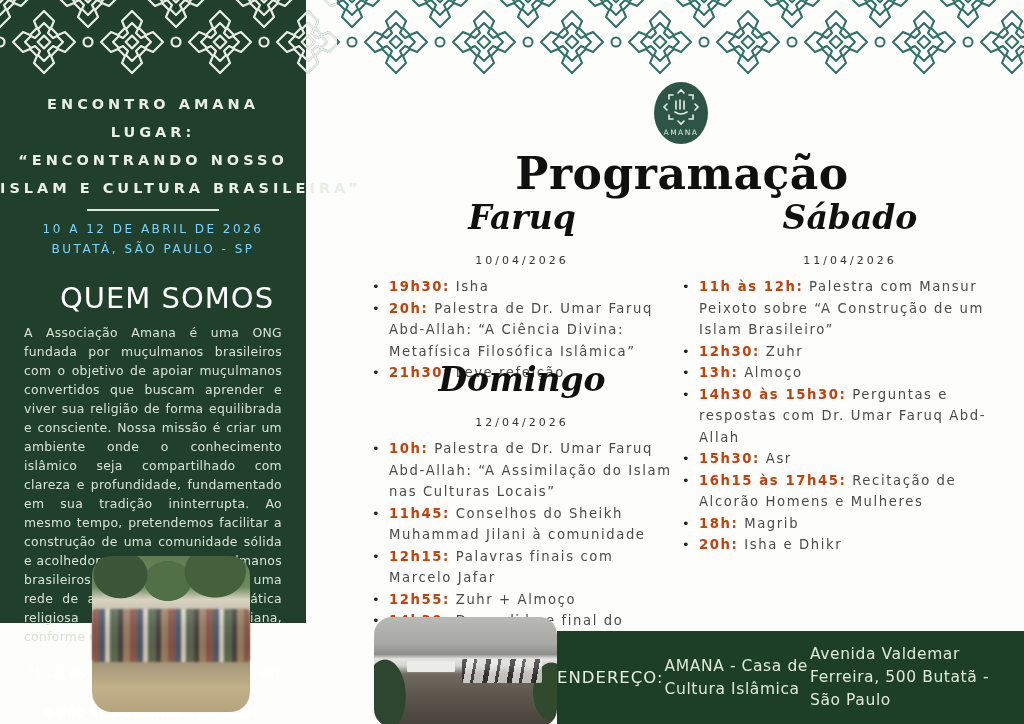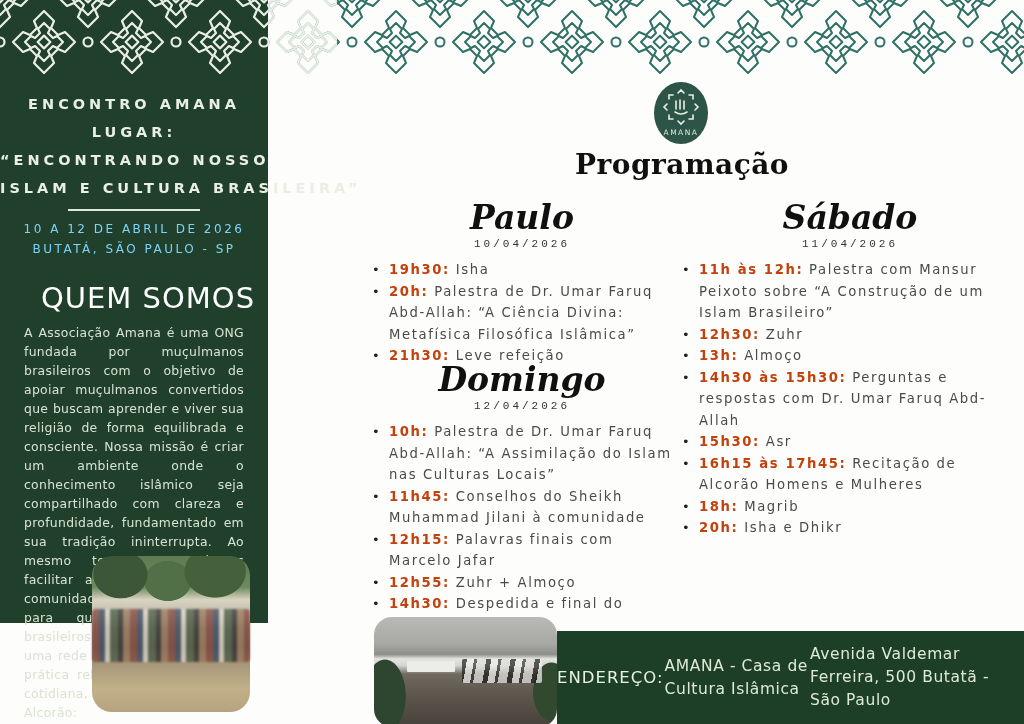--- a/index.html
+++ b/index.html
@@ -4,21 +4,21 @@
 <style>
   html,body{margin:0;padding:0;}
   body{font-family:"DejaVu Sans","Liberation Sans",sans-serif;background:#777;}
   .page{position:relative;width:1024px;height:724px;background:#fdfdfb;overflow:hidden;margin:0 auto;}
 
   
   .pattern-band{position:absolute;top:0;left:0;width:1024px;height:78px;background:#fdfdfb;}
   .pattern-band svg{display:block;}
 
   
-  .sidebar{position:absolute;top:0;left:0;width:268px;height:623px;background:#21402b;color:#e6ede2;}
+  .sidebar{position:absolute;top:0;left:0;width:306px;height:623px;background:#21402b;color:#e6ede2;}
   .sidebar-pattern{position:absolute;top:0;left:0;width:337px;height:78px;overflow:hidden;}
   .sb-title{margin-top:90px;text-align:center;font-size:14.5px;font-weight:600;letter-spacing:4px;line-height:28px;color:#e9efe5;}
   .sb-title .t-line{white-space:nowrap;}
   .sb-divider{width:132px;height:2px;background:#dfe8da;margin:7px auto 8px auto;}
   .sb-dates{text-align:center;font-size:12px;letter-spacing:2.5px;line-height:20px;color:#7dd3fc;}
   .sb-heading{text-align:center;font-size:29px;font-weight:500;letter-spacing:1px;color:#ffffff;margin:22px 0 8px 0;padding-left:28px;}
   .sb-about{padding:0 24px;font-size:12.4px;line-height:19px;text-align:justify;letter-spacing:.3px;color:#d8e3d2;}
   .sb-quote{margin-top:16px;padding:0 18px;text-align:center;font-size:13.8px;font-weight:bold;line-height:20px;color:#ffffff;}
 
   
@@ -31,29 +31,29 @@
   }
   .group-photo::before{content:"";position:absolute;left:0;right:0;top:34%;height:34%;opacity:.75;
     background:repeating-linear-gradient(90deg,
       rgba(125,55,48,.85) 0 7px, rgba(42,60,92,.85) 7px 13px, rgba(235,230,220,.8) 13px 18px,
       rgba(58,82,58,.85) 18px 26px, rgba(20,20,25,.8) 26px 31px, rgba(150,110,80,.8) 31px 38px);
     border-radius:4px;filter:blur(1px);}
 
   
   .logo{position:absolute;left:654px;top:82px;width:54px;height:62px;z-index:4;}
   .main-title{position:absolute;left:340px;top:148px;width:684px;text-align:center;
-    font-family:"DejaVu Serif","Liberation Serif",serif;font-weight:bold;font-size:28px;color:#101010;letter-spacing:.5px;}
+    font-family:"DejaVu Serif","Liberation Serif",serif;font-weight:bold;font-size:44px;color:#101010;letter-spacing:.5px;}
 
   
   .day-col{position:absolute;}
   .col-sexta{left:372px;top:198px;width:300px;}
   .col-domingo{left:372px;top:360px;width:300px;}
   .col-sabado{left:682px;top:198px;width:336px;}
   .day-name{text-align:center;font-family:"DejaVu Serif","Liberation Serif",serif;font-style:italic;font-weight:bold;font-size:33px;color:#101010;line-height:40px;}
-  .day-date{text-align:center;font-size:11px;letter-spacing:3px;color:#333;margin-top:0px;font-family:Liberation Mono, monospace;}
+  .day-date{text-align:center;font-size:11px;letter-spacing:3px;color:#333;margin-top:16px;}
   .schedule-list{list-style:none;margin:9px 0 0 0;padding:0;font-size:13.2px;line-height:21.5px;letter-spacing:1.6px;color:#4a4a4a;}
   .schedule-list li{position:relative;padding-left:17px;}
   .schedule-list li::before{content:"•";position:absolute;left:0;top:0;color:#222;font-size:13px;}
   .schedule-list b{color:#c2410c;font-weight:bold;}
 
   
   .driveway-photo{position:absolute;left:374px;top:617px;width:183px;height:110px;border-radius:18px;z-index:5;
     background:
       radial-gradient(34px 60px at 6% 72%, #2e4630 60%, transparent 62%),
       radial-gradient(30px 48px at 97% 68%, #31492f 60%, transparent 62%),
@@ -152,21 +152,21 @@
         <path d="M-5,-6 v8 M-1,-7 v9 M3,-6 v8"></path>
         <path d="M-6,5 q6,4 12,0"></path>
       </g>
       <text x="0" y="22" text-anchor="middle" fill="#dfe8da" font-size="7.5" letter-spacing="1.5" font-family="DejaVu Sans, sans-serif">AMANA</text>
     </svg>
   </div>
 
   <div class="main-title">Programação</div>
 
   <div class="day-col col-sexta">
-    <div class="day-name">Paulo</div>
+    <div class="day-name">Faruq</div>
     <div class="day-date">10/04/2026</div>
     <ul class="schedule-list">
 
     <li><b>19h30:</b><span> Isha</span></li>
         <li><b>20h:</b><span> Palestra de Dr. Umar Faruq Abd-Allah: “A Ciência Divina: Metafísica Filosófica Islâmica”</span></li>
         <li><b>21h30:</b><span> Leve refeição</span></li>
       </ul>
   </div>
 
   <div class="day-col col-domingo">

